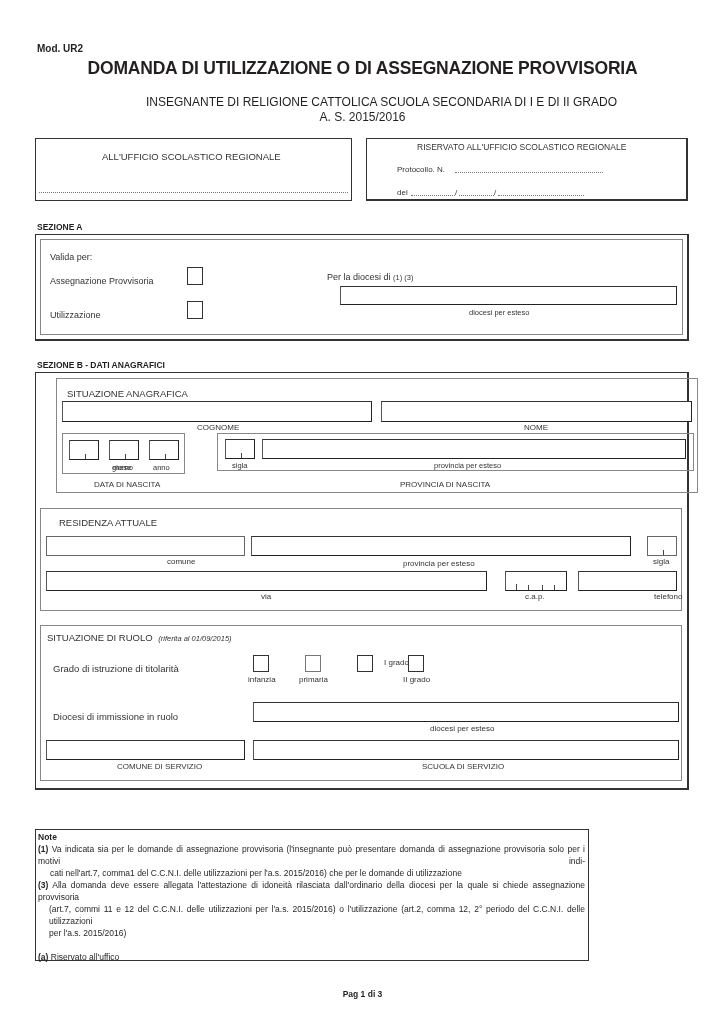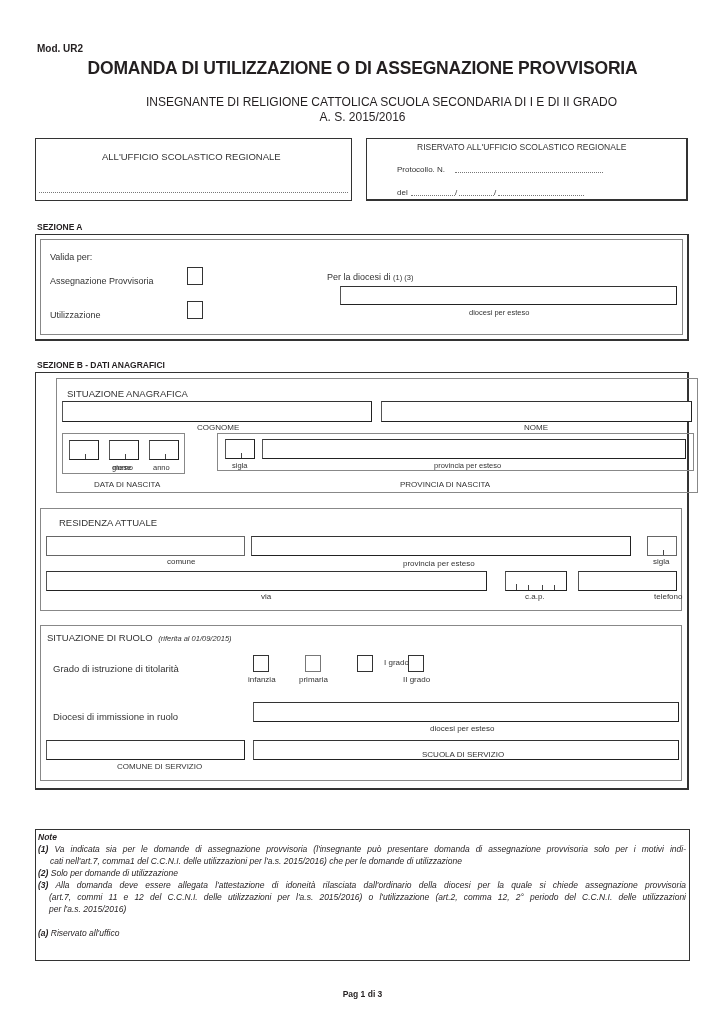--- a/index.html
+++ b/index.html
@@ -133,36 +133,32 @@
     <div class="lbl" style="left:311px;top:32px;margin-left:32px;">I grado</div>
     <div class="lbl" style="left:362px;top:49px;">II grado</div>
 
     <div class="lbl" style="left:12px;top:85px;font-size:9.5px;">Diocesi di immissione in ruolo</div>
     <div class="box thick" style="left:212px;top:76px;width:426px;height:20px;"></div>
     <div class="lbl" style="left:389px;top:98px;">diocesi per esteso</div>
 
     <div class="box thick" style="left:5px;top:114px;width:199px;height:20px;"></div>
     <div class="box thick" style="left:212px;top:114px;width:426px;height:20px;"></div>
     <div class="lbl" style="left:56px;top:136px;margin-left:20px;">COMUNE DI SERVIZIO</div>
-    <div class="lbl" style="left:381px;top:124px;">SCUOLA  DI SERVIZIO</div>
+    <div class="lbl" style="left:381px;top:136px;">SCUOLA  DI SERVIZIO</div>
   </div>
 </div>
 
-<div class="outer" style="left:35px;top:829px;width:655px;height:132px;border-width:1px;border-right-width:1.5px;border-bottom-width:1.5px;font-size:8.5px;line-height:12px;color:#231f20;font-style:italic;">
+<div class="outer" style="left:35px;top:829px;width:554px;height:132px;border-width:1px;border-right-width:1.5px;border-bottom-width:1.5px;font-size:8.5px;line-height:12px;color:#231f20;">
   <div class="abs" style="left:2px;top:1px;right:3px;">
     <div style="font-weight:bold;">Note</div>
     <div style="text-align:justify;text-align-last:justify;">
       <b>(1)</b>
       <span>Va indicata sia per le domande di assegnazione provvisoria (l'insegnante può presentare domanda di assegnazione provvisoria solo per i motivi indi-</span>
     </div>
     <div style="padding-left:12px;">cati nell'art.7, comma1 del C.C.N.I. delle utilizzazioni per l'a.s. 2015/2016) che per le domande di utilizzazione</div>
-    <div>
-      <b>(2)</b>
-      <span>Solo per domande di utilizzazione</span>
-    </div>
     <div style="text-align:justify;text-align-last:justify;">
       <b>(3)</b>
       <span>Alla domanda deve essere allegata l'attestazione di idoneità rilasciata dall'ordinario della diocesi per la quale si chiede assegnazione provvisoria</span>
     </div>
     <div style="padding-left:11px;text-align:justify;text-align-last:justify;">(art.7, commi 11 e 12 del C.C.N.I. delle utilizzazioni per l'a.s. 2015/2016) o l'utilizzazione (art.2, comma 12, 2° periodo del C.C.N.I. delle utilizzazioni</div>
     <div style="padding-left:11px;">per l'a.s. 2015/2016)</div>
     <div style="margin-top:12px;">
       <b>(a)</b>
       <span>Riservato all'uffico</span>
     </div>

